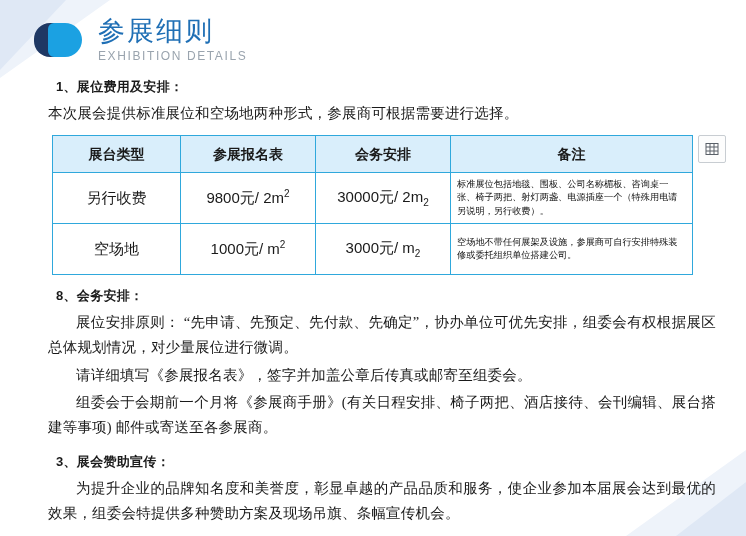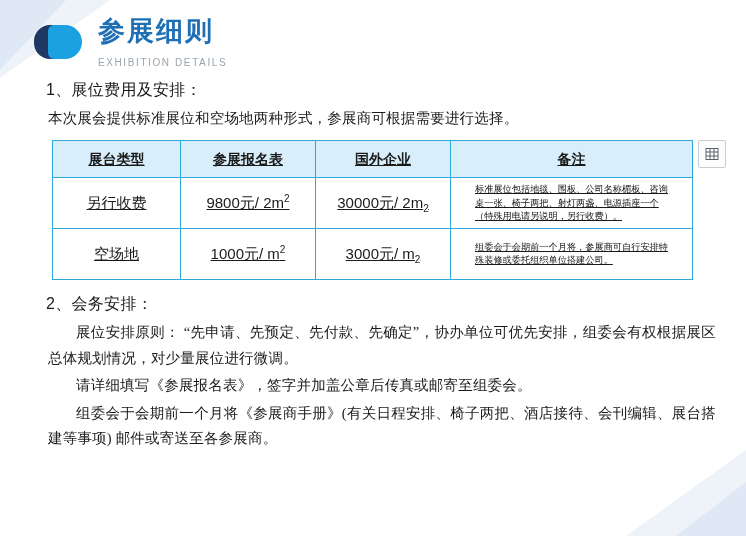--- a/index.html
+++ b/index.html
@@ -46,64 +46,63 @@
     border-radius:16px 4px 4px 16px;
     transform:skewX(-0deg);
   }
   .logo .d2{
     position:absolute;left:14px;top:4px;width:34px;height:34px;
     background:#1ba1e2;
     border-radius:6px 17px 17px 6px;
   }
   .title-wrap{display:flex;flex-direction:column;justify-content:center;}
   .title-cn{
-    font-size:27px;font-weight:bold;color:#1f6fb5;letter-spacing:2px;
+    font-size:27px;font-weight:normal;color:#1f6fb5;letter-spacing:2px;
     line-height:30px;
   }
   .title-en{
-    font-size:10px;color:#9aa4ae;letter-spacing:1.6px;margin-top:11px;
+    font-size:12px;color:#9aa4ae;letter-spacing:1.6px;margin-top:3px;
   }
 
   
   .content{
     position:absolute;left:34px;top:76px;width:682px;
     font-size:14.5px;line-height:1.75;
   }
   .sec-head{
-    font-weight:normal;font-size:16px;margin:0 0 2px 12px;letter-spacing:.3px;
+    font-weight:bold;font-size:13px;margin:0 0 2px 22px;letter-spacing:.3px;
   }
   .para{
     margin:0 0 2px 14px;text-align:justify;letter-spacing:.2px;font-family:Liberation Serif, serif;
   }
   .para.indent{ text-indent:28px; }
   .para.noindent{ text-indent:0; }
 
   
   .table-wrap{
     margin:9px 0 6px 18px;width:640px;position:relative;
   }
   table{
     border-collapse:collapse;width:640px;
     border:1px solid #2fa8dc;
     table-layout:fixed;
-    text-decoration:underline;
   }
   th,td{
     border:1px solid #2fa8dc;
     text-align:center;vertical-align:middle;
     padding:5px 4px;
   }
   thead th{
     background:#d9eefb;font-weight:bold;font-size:14px;height:26px;
   }
   tbody td{
     height:40px;font-size:15px;
   }
   td.note{
-    font-size:9.2px;line-height:1.45;text-align:left;padding:4px 24px;color:#111;
+    font-size:9.2px;line-height:1.45;text-align:left;padding:4px 6px;color:#111;
   }
   .sup{font-size:10px;vertical-align:super;}
   .sub{font-size:10px;vertical-align:sub;}
   .tbl-icon{
     position:absolute;right:-34px;top:0;width:26px;height:26px;
     border:1px solid #c8cdd2;background:#fdfdfd;border-radius:2px;
     display:flex;align-items:center;justify-content:center;
     font-size:12px;color:#5a6068;
   }
   .sec-block{margin-top:10px;}
@@ -149,42 +148,46 @@
       <colgroup>
         <col style="width:128px">
         <col style="width:135px">
         <col style="width:135px">
         <col style="width:242px">
       </colgroup>
       <thead>
         <tr>
           <th>展台类型</th>
           <th>参展报名表</th>
-          <th>国外企业</th>
+          <th>会务安排</th>
           <th>备注</th>
         </tr>
       </thead>
       <tbody>
         <tr>
           <td>另行收费</td>
           <td><span>9800元/ 2m</span><span class="sup">2</span></td>
           <td><span>30000元/ 2m</span><span class="sub">2</span></td>
           <td class="note">标准展位包括地毯、围板、公司名称楣板、咨询桌一张、椅子两把、射灯两盏、电源插座一个（特殊用电请另说明，另行收费）。</td>
         </tr>
         <tr>
           <td>空场地</td>
           <td><span>1000元/ m</span><span class="sup">2</span></td>
           <td><span>3000元/ m</span><span class="sub">2</span></td>
-          <td class="note">组委会于会期前一个月将，参展商可自行安排特殊装修或委托组织单位搭建公司。</td>
+          <td class="note">空场地不带任何展架及设施，参展商可自行安排特殊装修或委托组织单位搭建公司。</td>
         </tr>
       </tbody>
     </table>
   </div>
 
   <div class="sec-block">
-    <div class="sec-head">2、会务安排：</div>
+    <div class="sec-head">8、会务安排：</div>
     <p class="para indent">展位安排原则： “先申请、先预定、先付款、先确定”，协办单位可优先安排，组委会有权根据展区总体规划情况，对少量展位进行微调。</p>
     <p class="para indent">请详细填写《参展报名表》，签字并加盖公章后传真或邮寄至组委会。</p>
     <p class="para indent">组委会于会期前一个月将《参展商手册》(有关日程安排、椅子两把、酒店接待、会刊编辑、展台搭建等事项) 邮件或寄送至各参展商。</p>
   </div>
 
+  <div class="sec-block">
+    <div class="sec-head">3、展会赞助宣传：</div>
+    <p class="para indent">为提升企业的品牌知名度和美誉度，彰显卓越的产品品质和服务，使企业参加本届展会达到最优的效果，组委会特提供多种赞助方案及现场吊旗、条幅宣传机会。</p>
+  </div>
 
 </div>
 
 </body></html>

